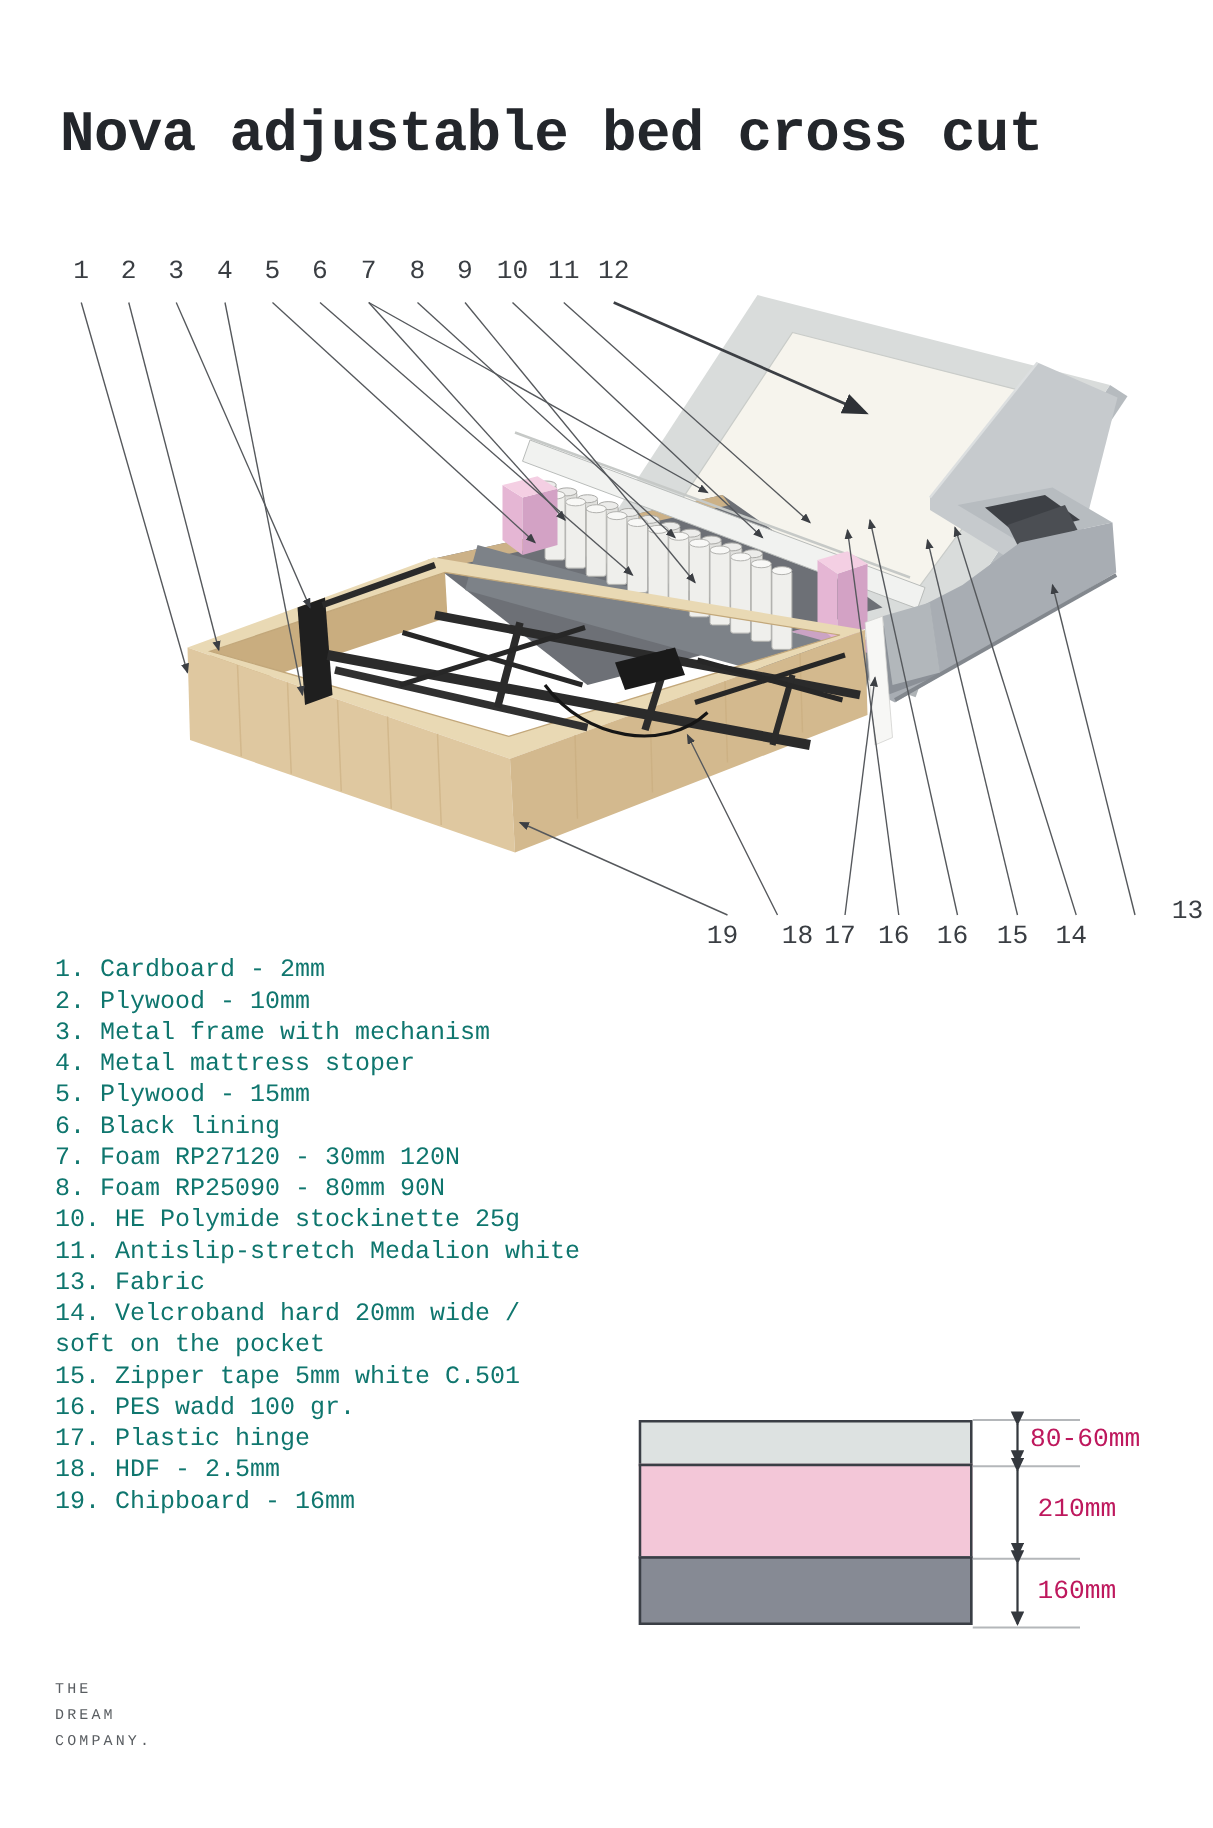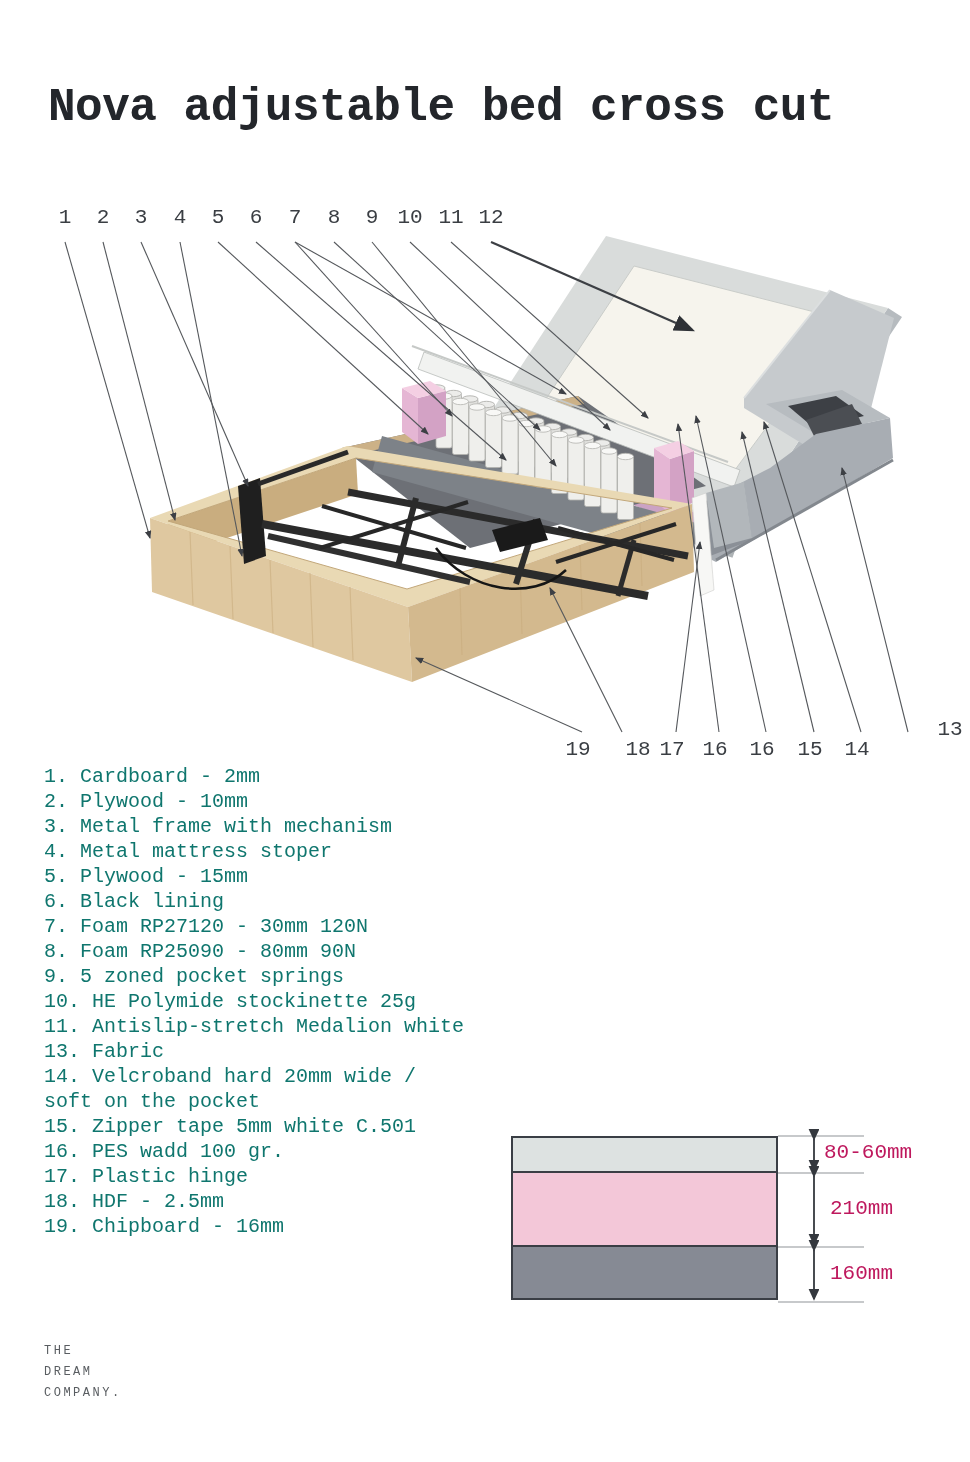--- a/index.html
+++ b/index.html
@@ -242,21 +242,20 @@
 
   <div id="legend" class="legend">
       <div class="legend-item">1. Cardboard - 2mm</div>
       <div class="legend-item">2. Plywood - 10mm</div>
       <div class="legend-item">3. Metal frame with mechanism</div>
       <div class="legend-item">4. Metal mattress stoper</div>
       <div class="legend-item">5. Plywood - 15mm</div>
       <div class="legend-item">6. Black lining</div>
       <div class="legend-item">7. Foam RP27120 - 30mm 120N</div>
       <div class="legend-item">8. Foam RP25090 - 80mm 90N</div>
-      <div class="legend-item">9. 5 zoned pocket springs</div>
       <div class="legend-item">10. HE Polymide stockinette 25g</div>
       <div class="legend-item">11. Antislip-stretch Medalion white</div>
       <div class="legend-item">13. Fabric</div>
       <div class="legend-item">14. Velcroband hard 20mm wide /
 soft on the pocket</div>
       <div class="legend-item">15. Zipper tape 5mm white C.501</div>
       <div class="legend-item">16. PES wadd 100 gr.</div>
       <div class="legend-item">17. Plastic hinge</div>
       <div class="legend-item">18. HDF - 2.5mm</div>
       <div class="legend-item">19. Chipboard - 16mm</div>

